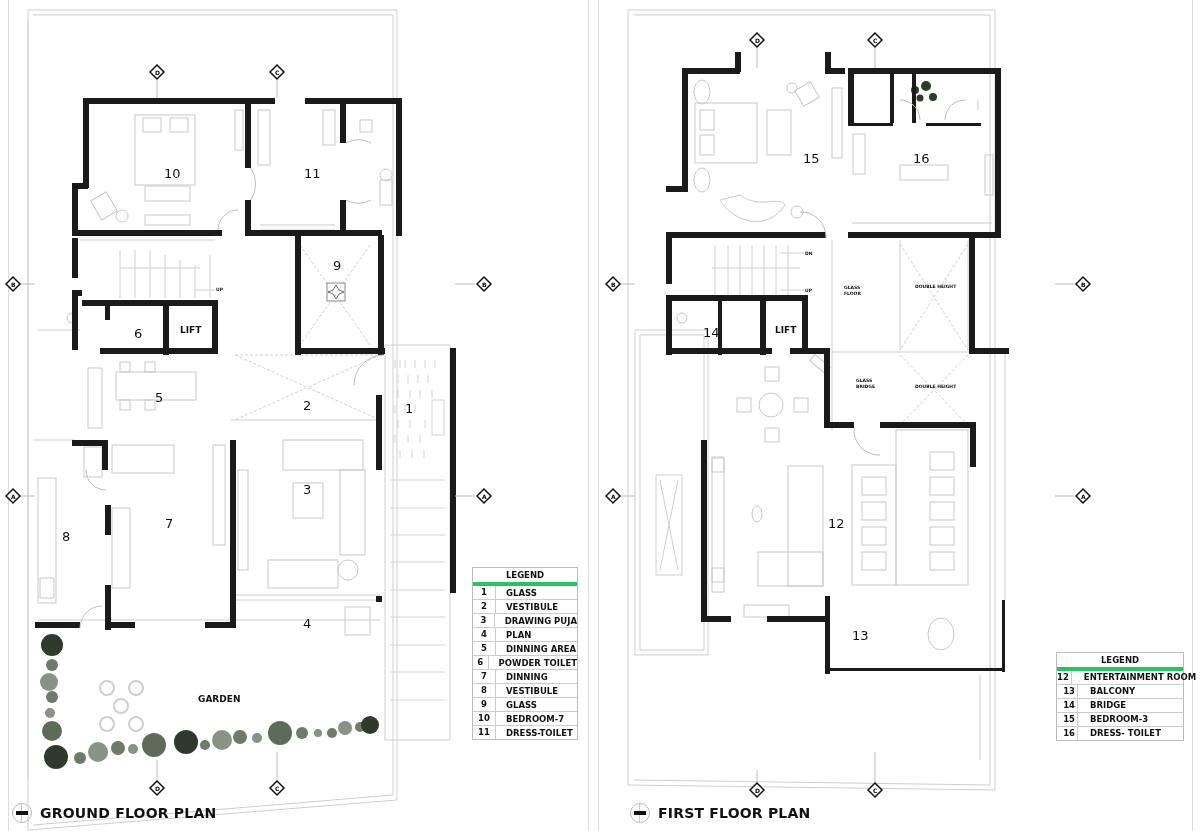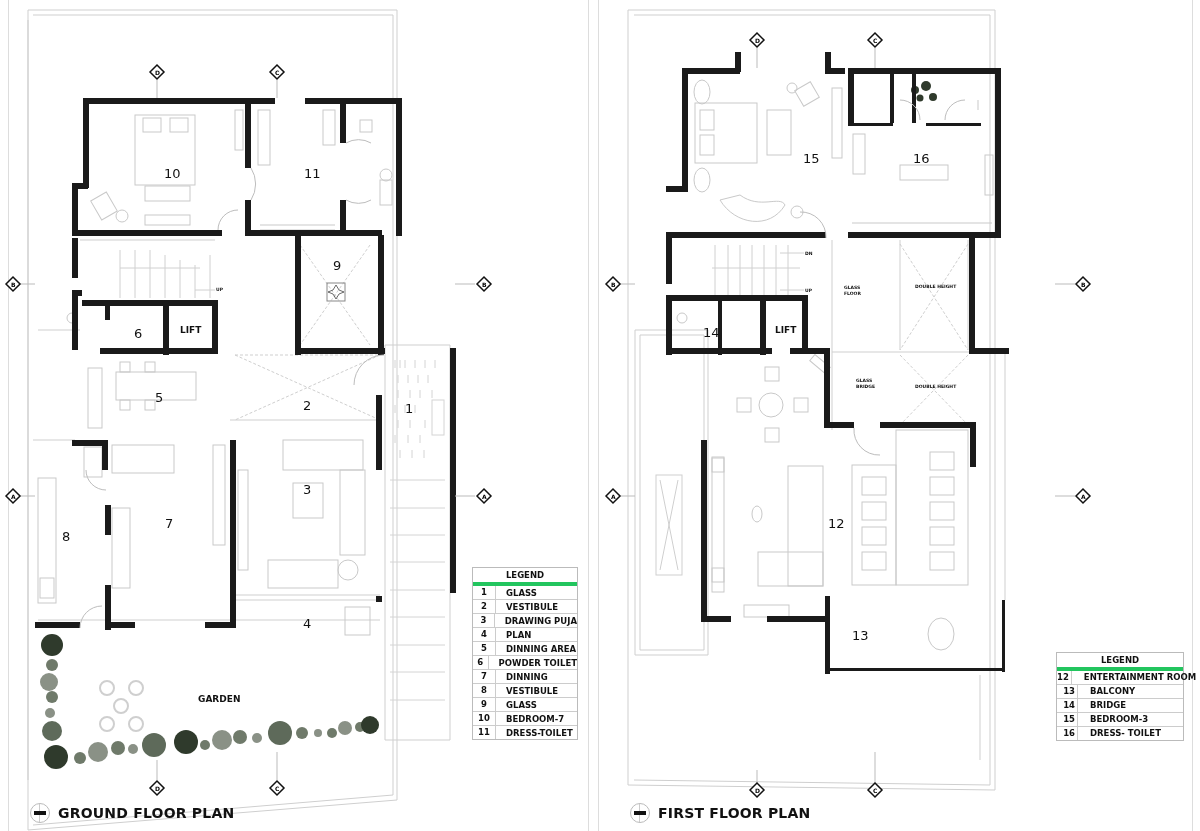--- a/index.html
+++ b/index.html
@@ -308,21 +308,21 @@
   <div class="lr">
         <span class="ln">10</span>
         <span class="lt">BEDROOM-7</span>
       </div>
   <div class="lr">
         <span class="ln">11</span>
         <span class="lt">DRESS-TOILET</span>
       </div>
 </div>
 
-<div class="plan-title" style="left:30px;top:803px;">
+<div class="plan-title" style="left:12px;top:803px;">
   <span class="north"></span>
   <span>GROUND FLOOR PLAN</span>
 </div>
 </div>
 
 <div class="panel" style="left:600px;width:600px;">
 <svg class="plan" width="600" height="831" viewBox="0 0 600 831">
   <g fill="none" stroke="#cfcfcf" stroke-width="1">
     <path d="M28 10 H395 V790 L28 785 Z"></path>
     <path d="M34 15 H390 V785 L34 780"></path>

